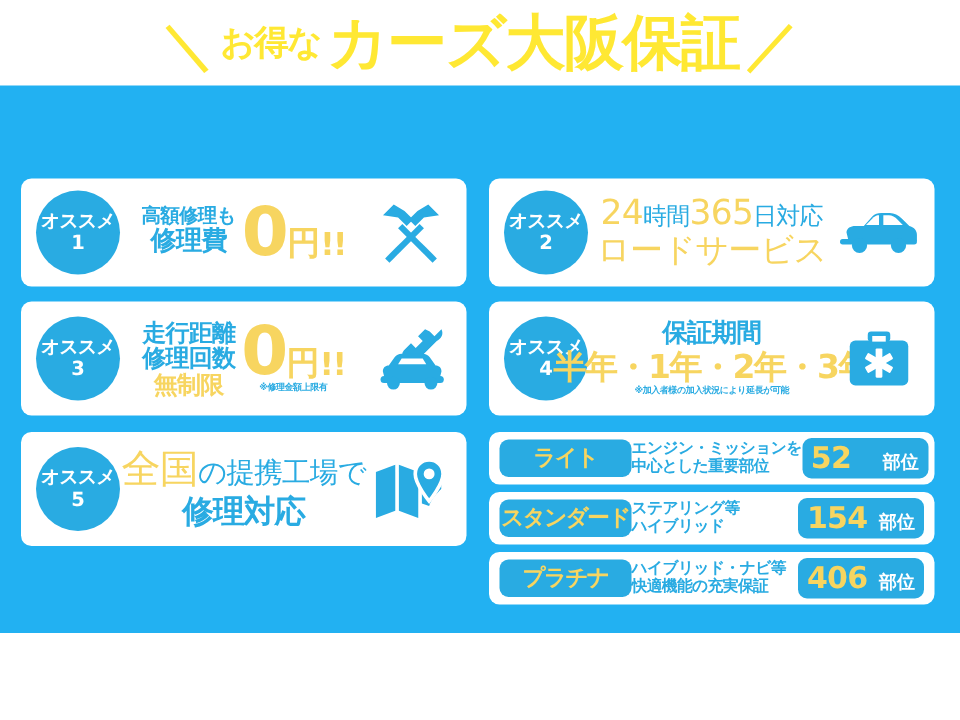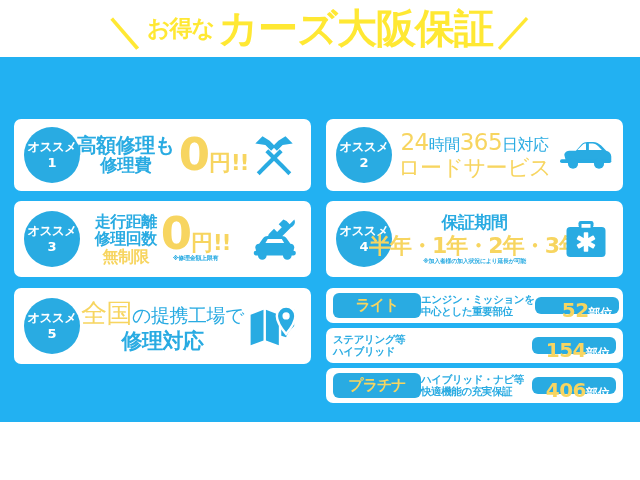--- a/index.html
+++ b/index.html
@@ -57,21 +57,21 @@
   .badge .b-num{font-size:13px;font-weight:700;margin-top:2px;}
 
   .card-body{
     flex:1 1 auto;display:flex;align-items:center;justify-content:center;
     gap:4px;padding:0 4px;min-width:0;
   }
   .txt-blue{color:#29abe2;font-weight:700;}
   .txt-yellow{color:#f7d560;font-weight:700;}
 
   .lines{display:flex;flex-direction:column;align-items:center;line-height:1.12;}
-  .l1{font-size:20px;letter-spacing:-0.5px;white-space:nowrap;}
+  .l1{font-size:13px;letter-spacing:-0.5px;white-space:nowrap;}
   .l2{font-size:17.5px;letter-spacing:-0.5px;white-space:nowrap;}
 
   .zero-wrap{display:flex;align-items:flex-end;line-height:1;}
   .zero{font-size:45px;font-weight:700;color:#f7d560;line-height:0.85;}
   .yen{font-size:22px;font-weight:700;color:#f7d560;margin-left:-1px;}
   .bang{font-size:21px;font-weight:700;color:#f7d560;letter-spacing:-1px;}
 
   .note{
     font-size:6px;color:#29abe2;font-weight:700;
     white-space:nowrap;letter-spacing:-0.3px;
@@ -115,22 +115,22 @@
     flex:0 0 auto;width:88px;height:25px;border-radius:6px;background:#29abe2;
     color:#f7d560;font-weight:700;font-size:15px;letter-spacing:-1px;
     display:flex;align-items:center;justify-content:center;
   }
   .plan-desc{
     flex:1 1 auto;display:flex;flex-direction:column;align-items:flex-start;
     justify-content:center;line-height:1.12;color:#29abe2;font-weight:700;
     font-size:10.5px;letter-spacing:-0.4px;white-space:nowrap;
   }
   .count-pill{
-    flex:0 0 auto;height:17px;min-width:84px;border-radius:6px;background:#29abe2;
-    display:flex;align-items:baseline;justify-content:flex-end;gap:0px;
+    flex:0 0 auto;height:27px;min-width:84px;border-radius:6px;background:#29abe2;
+    display:flex;align-items:baseline;justify-content:space-between;gap:0px;
     padding:0 6px;box-sizing:border-box;
   }
   .count-num{color:#f7d560;font-weight:700;font-size:20px;line-height:27px;letter-spacing:-0.5px;}
   .count-unit{color:#ffffff;font-weight:700;font-size:12px;line-height:27px;}
 
   svg{display:block;}
 </style>
 </head>
 <body>
 
@@ -298,20 +298,21 @@
       <span>エンジン・ミッションを</span>
       <span>中心とした重要部位</span>
     </div>
     <div class="count-pill">
       <span class="count-num">52</span>
       <span class="count-unit">部位</span>
     </div>
   </div>
 
   <div class="plan-row" id="plan2">
+    <div class="pill">スタンダード</div>
     <div class="plan-desc">
       <span>ステアリング等</span>
       <span>ハイブリッド</span>
     </div>
     <div class="count-pill">
       <span class="count-num">154</span>
       <span class="count-unit">部位</span>
     </div>
   </div>
 

